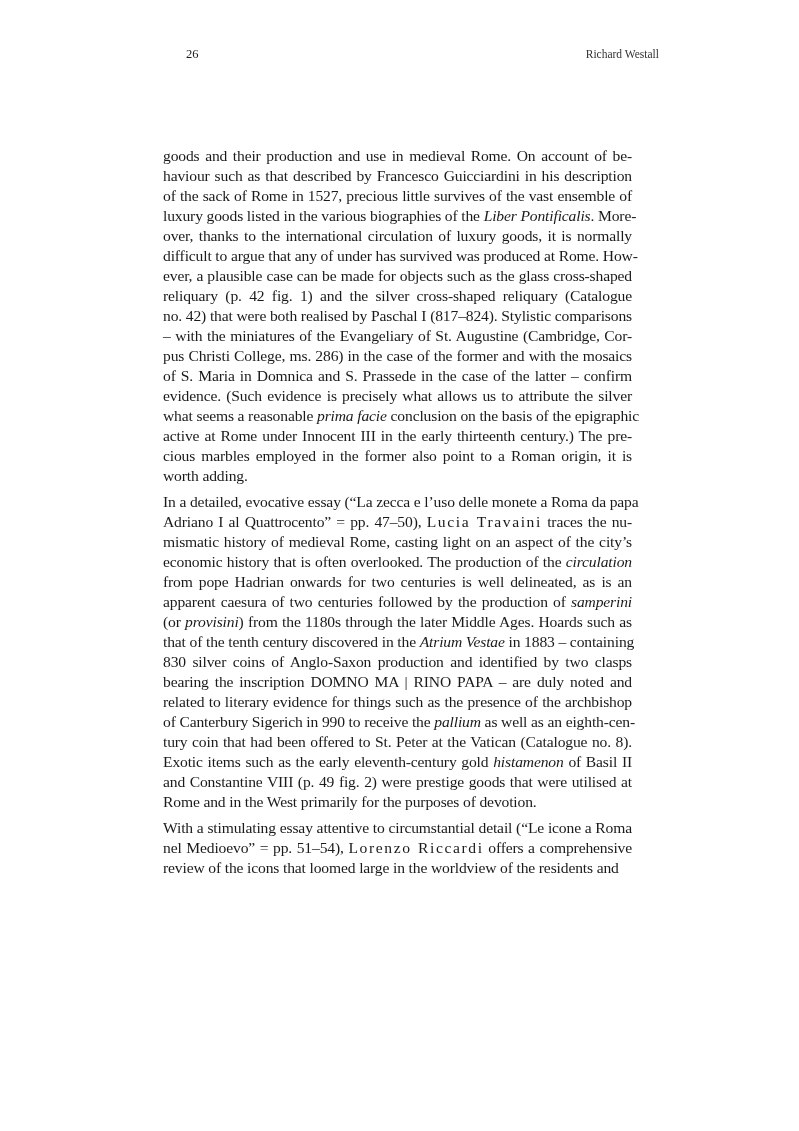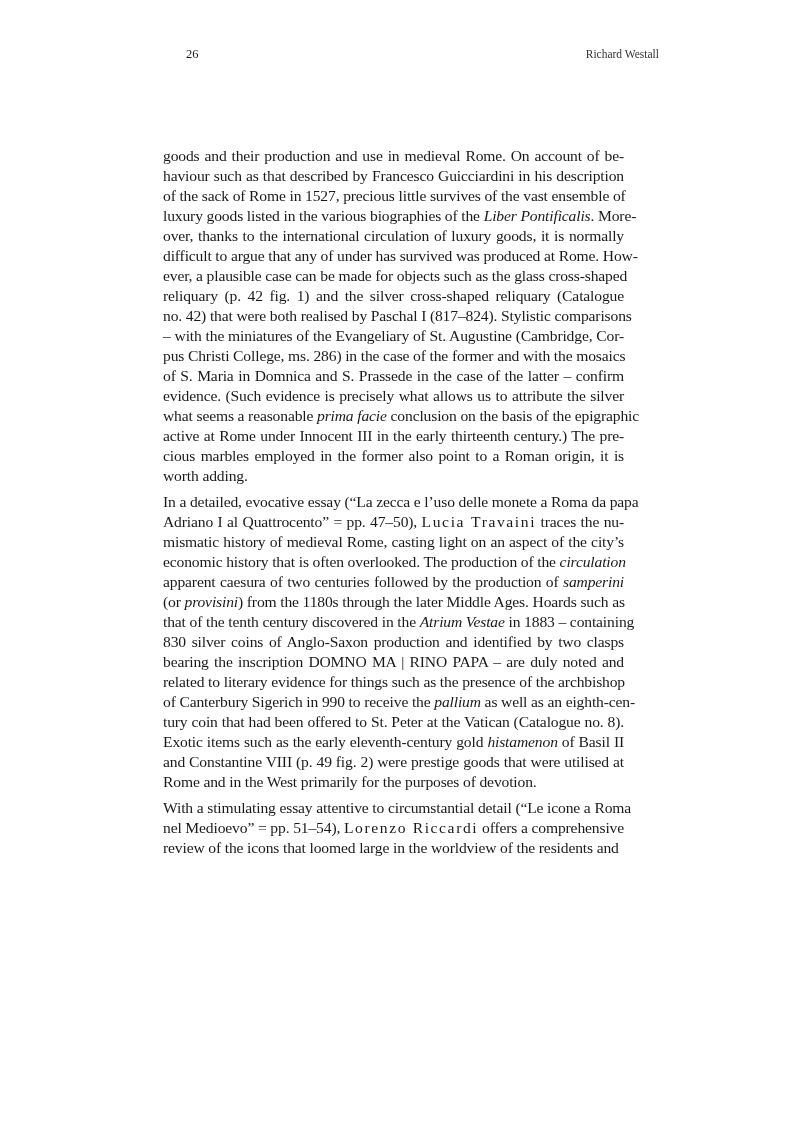--- a/index.html
+++ b/index.html
@@ -39,21 +39,21 @@
       font-size: 11.5px;
       color: #333;
     }
     .body-text {
       position: absolute;
       top: 146px;
       left: 163px;
       width: 473px;
     }
     .para {
-      margin: 0 12px 6px 0;
+      margin: 0 4px 6px 0;
     }
     .line {
       display: block;
       height: 20px;
       line-height: 20px;
       font-size: 15.6px;
       white-space: nowrap;
       text-align: justify;
       text-align-last: justify;
       letter-spacing: -0.15px;
@@ -94,20 +94,21 @@
       <span class="line">what seems a reasonable <i>prima facie</i> conclusion on the basis of the epigraphic</span>
       <span class="line">active at Rome under Innocent III in the early thirteenth century.) The pre-</span>
       <span class="line">cious marbles employed in the former also point to a Roman origin, it is</span>
       <span class="line last">worth adding.</span>
     </p>
   <p class="para">
       <span class="line">In a detailed, evocative essay (“La zecca e l’uso delle monete a Roma da papa</span>
       <span class="line">Adriano I al Quattrocento” = pp. 47–50), <span class="spaced">Lucia Travaini</span> traces the nu-</span>
       <span class="line">mismatic history of medieval Rome, casting light on an aspect of the city’s</span>
       <span class="line">economic history that is often overlooked. The production of the <i>circulation</i></span>
+      <span class="line">from pope Hadrian onwards for two centuries is well delineated, as is an</span>
       <span class="line">apparent caesura of two centuries followed by the production of <i>samperini</i></span>
       <span class="line">(or <i>provisini</i>) from the 1180s through the later Middle Ages. Hoards such as</span>
       <span class="line">that of the tenth century discovered in the <i>Atrium Vestae</i> in 1883 – containing</span>
       <span class="line">830 silver coins of Anglo-Saxon production and identified by two clasps</span>
       <span class="line">bearing the inscription DOMNO MA | RINO PAPA – are duly noted and</span>
       <span class="line">related to literary evidence for things such as the presence of the archbishop</span>
       <span class="line">of Canterbury Sigerich in 990 to receive the <i>pallium</i> as well as an eighth-cen-</span>
       <span class="line">tury coin that had been offered to St. Peter at the Vatican (Catalogue no. 8).</span>
       <span class="line">Exotic items such as the early eleventh-century gold <i>histamenon</i> of Basil II</span>
       <span class="line">and Constantine VIII (p. 49 fig. 2) were prestige goods that were utilised at</span>

